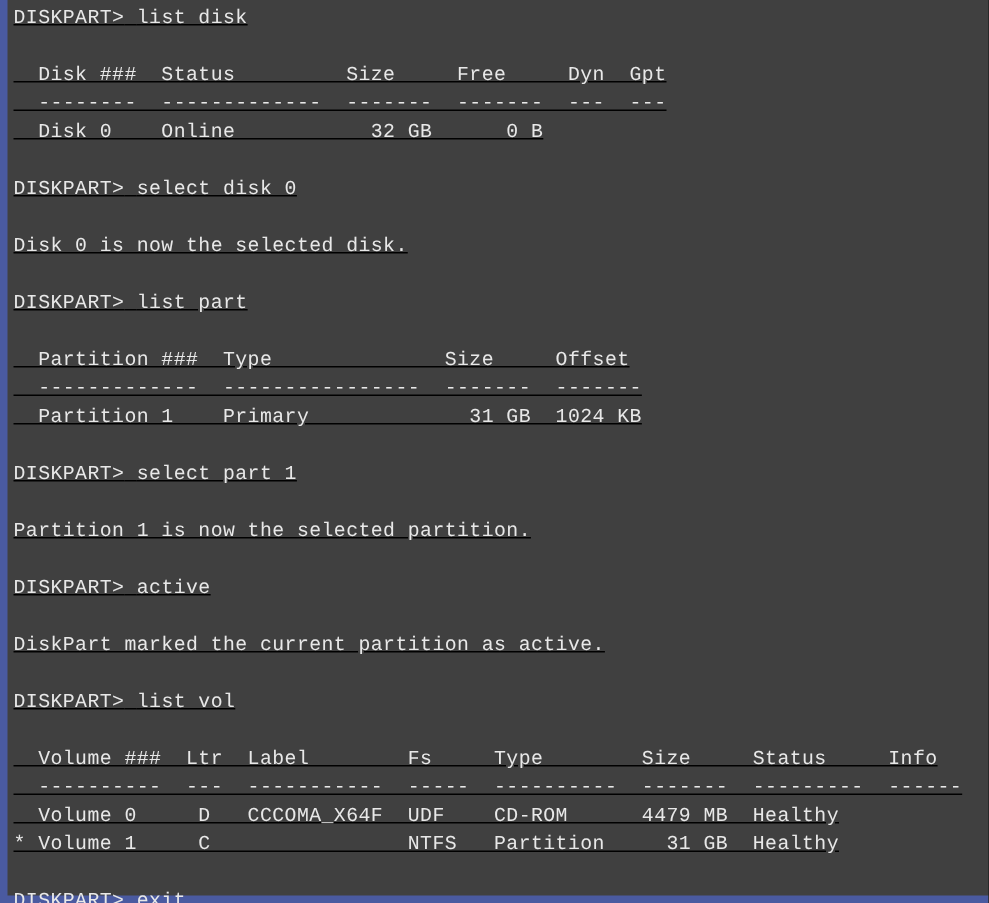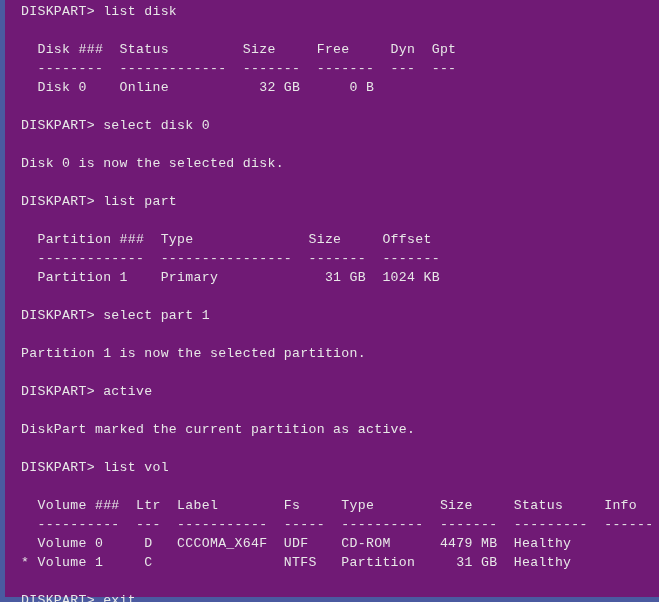--- a/index.html
+++ b/index.html
@@ -9,22 +9,23 @@
     width: 659px;
     height: 602px;
     overflow: hidden;
   }
   .frame {
     box-sizing: border-box;
     width: 659px;
     height: 602px;
     border-left: 5px solid #4a5aa0;
     border-bottom: 5px solid #4a5aa0;
-    background: #701a75;
-    padding: 2px 0 0 12px;
+    background: #404040;
+    padding: 2px 0 0 0;
+    text-decoration: underline;
   }
   pre.term {
     margin: 0;
     padding: 0 8px 0 4px;
     font-family: Consolas, "Liberation Mono", Menlo, monospace;
     font-size: 13.2px;
     line-height: 19px;
     color: #e8e8e8;
     white-space: pre;
     letter-spacing: 0.3px;

